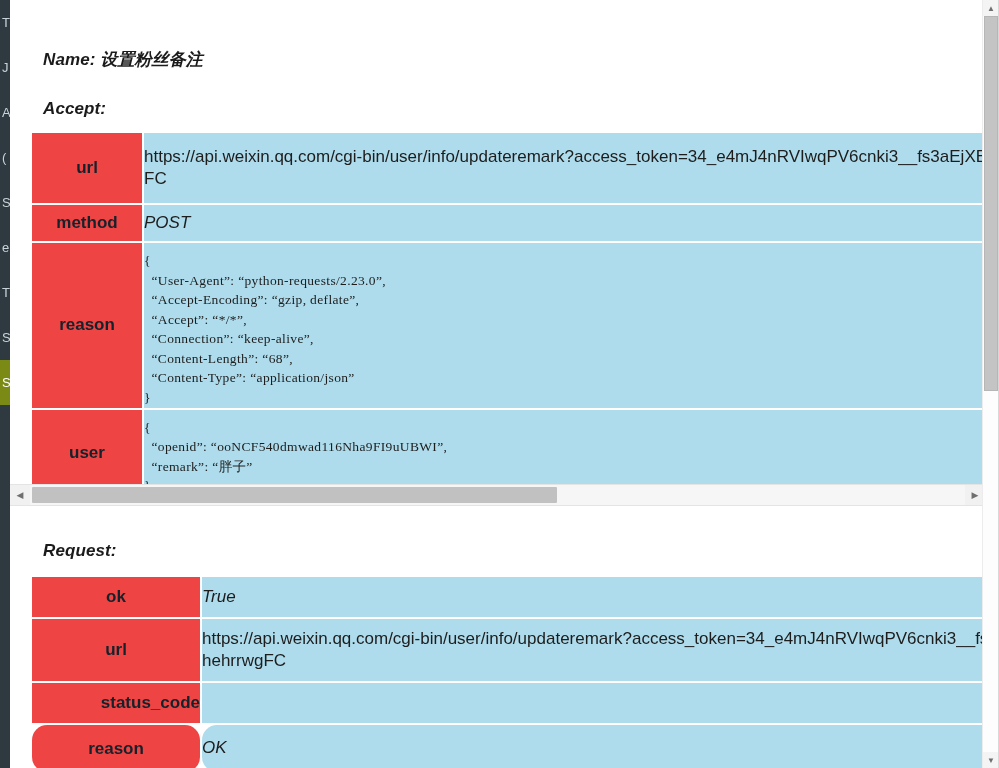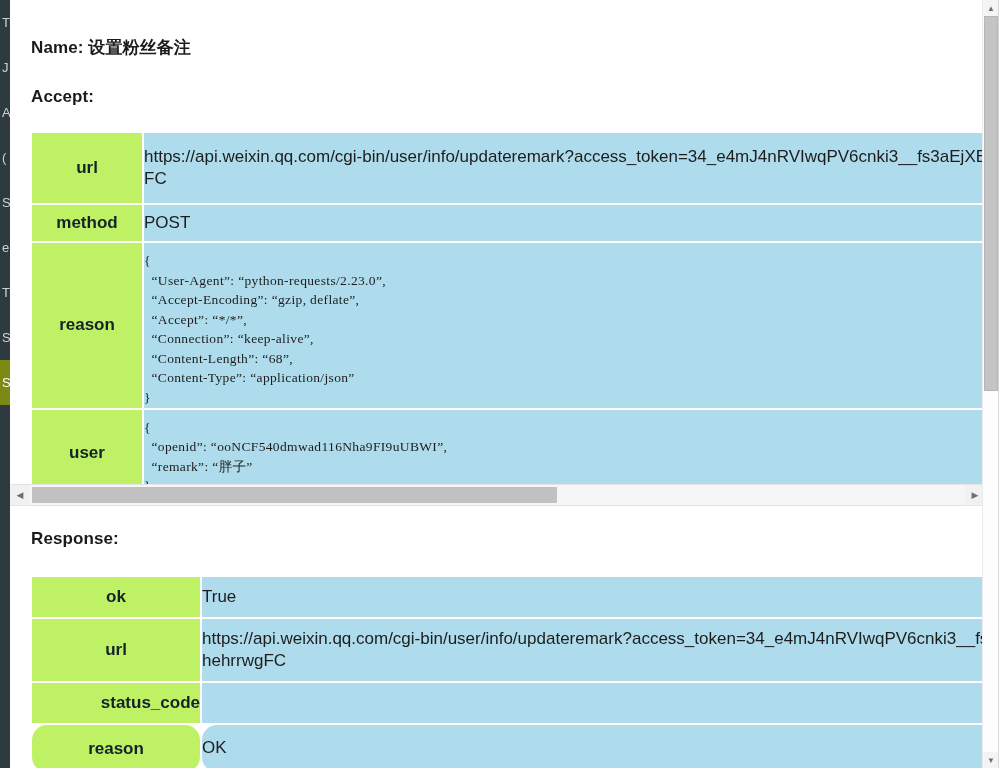--- a/index.html
+++ b/index.html
@@ -50,26 +50,27 @@
   }
 
   .report-inner {
     position: absolute;
     left: 0; top: 0;
     width: 975px;
     padding: 0;
   }
 
   h3.section-title {
-    margin: 0;
+    margin: 12px;
     padding: 0;
     font-size: 17px;
     font-weight: bold;
     color: #1b1b1b;
     letter-spacing: 0.1px;
+    font-style: italic;
   }
 
   #name-heading { position: absolute; left: 21px; top: 36px; }
   #request-heading { position: absolute; left: 21px; top: 87px; }
   #response-heading { position: absolute; left: 21px; top: 529px; }
 
   
   .kv-table {
     position: absolute;
     border-collapse: separate;
@@ -89,21 +90,21 @@
     width: 1400px;
   }
 
   .kv-table td {
     vertical-align: middle;
     padding: 0;
     border: 0;
   }
 
   .kv-key {
-    background: #bef264;
+    background: #ef4444;
     color: #15222b;
     font-weight: bold;
     font-size: 17px;
     text-align: center;
     vertical-align: middle;
   }
 
   #request-table .kv-key { width: 110px; }
   #response-table .kv-key { width: 168px; }
 
@@ -126,21 +127,21 @@
   .kv-val pre {
     margin: 0;
     font-family: "Liberation Serif", serif;
     font-size: 13.5px;
     line-height: 1.45;
     color: #1d1d1d;
     white-space: pre;
     letter-spacing: 0.35px;
   }
 
-  .kv-val .plain { line-height: 1.3; }
+  .kv-val .plain { line-height: 1.3; font-style: italic; }
 
   
   tr.row-url td { height: 70px; }
   tr.row-method td { height: 36px; margin-left: 33px; }
   tr.row-headers td { height: 152px; }
   tr.row-body td { height: 84px; }
 
   tr.row-ok td { height: 40px; }
   tr.row-rurl td { height: 62px; }
   tr.row-status td { height: 40px; text-align: right; }
@@ -285,21 +286,21 @@
             <td class="kv-val top">
               <pre>{
   “openid”: “ooNCF540dmwad116Nha9FI9uUBWI”,
   “remark”: “胖子”
 }</pre>
             </td>
           </tr>
         </tbody>
       </table>
 
-      <h3 class="section-title" id="response-heading">Response:</h3>
+      <h3 class="section-title" id="response-heading">Request:</h3>
 
       <table class="kv-table" id="response-table">
         <tbody>
           <tr class="row-ok">
             <td class="kv-key">ok</td>
             <td class="kv-val">
               <span class="plain">True</span>
             </td>
           </tr>
           <tr class="row-rurl">

